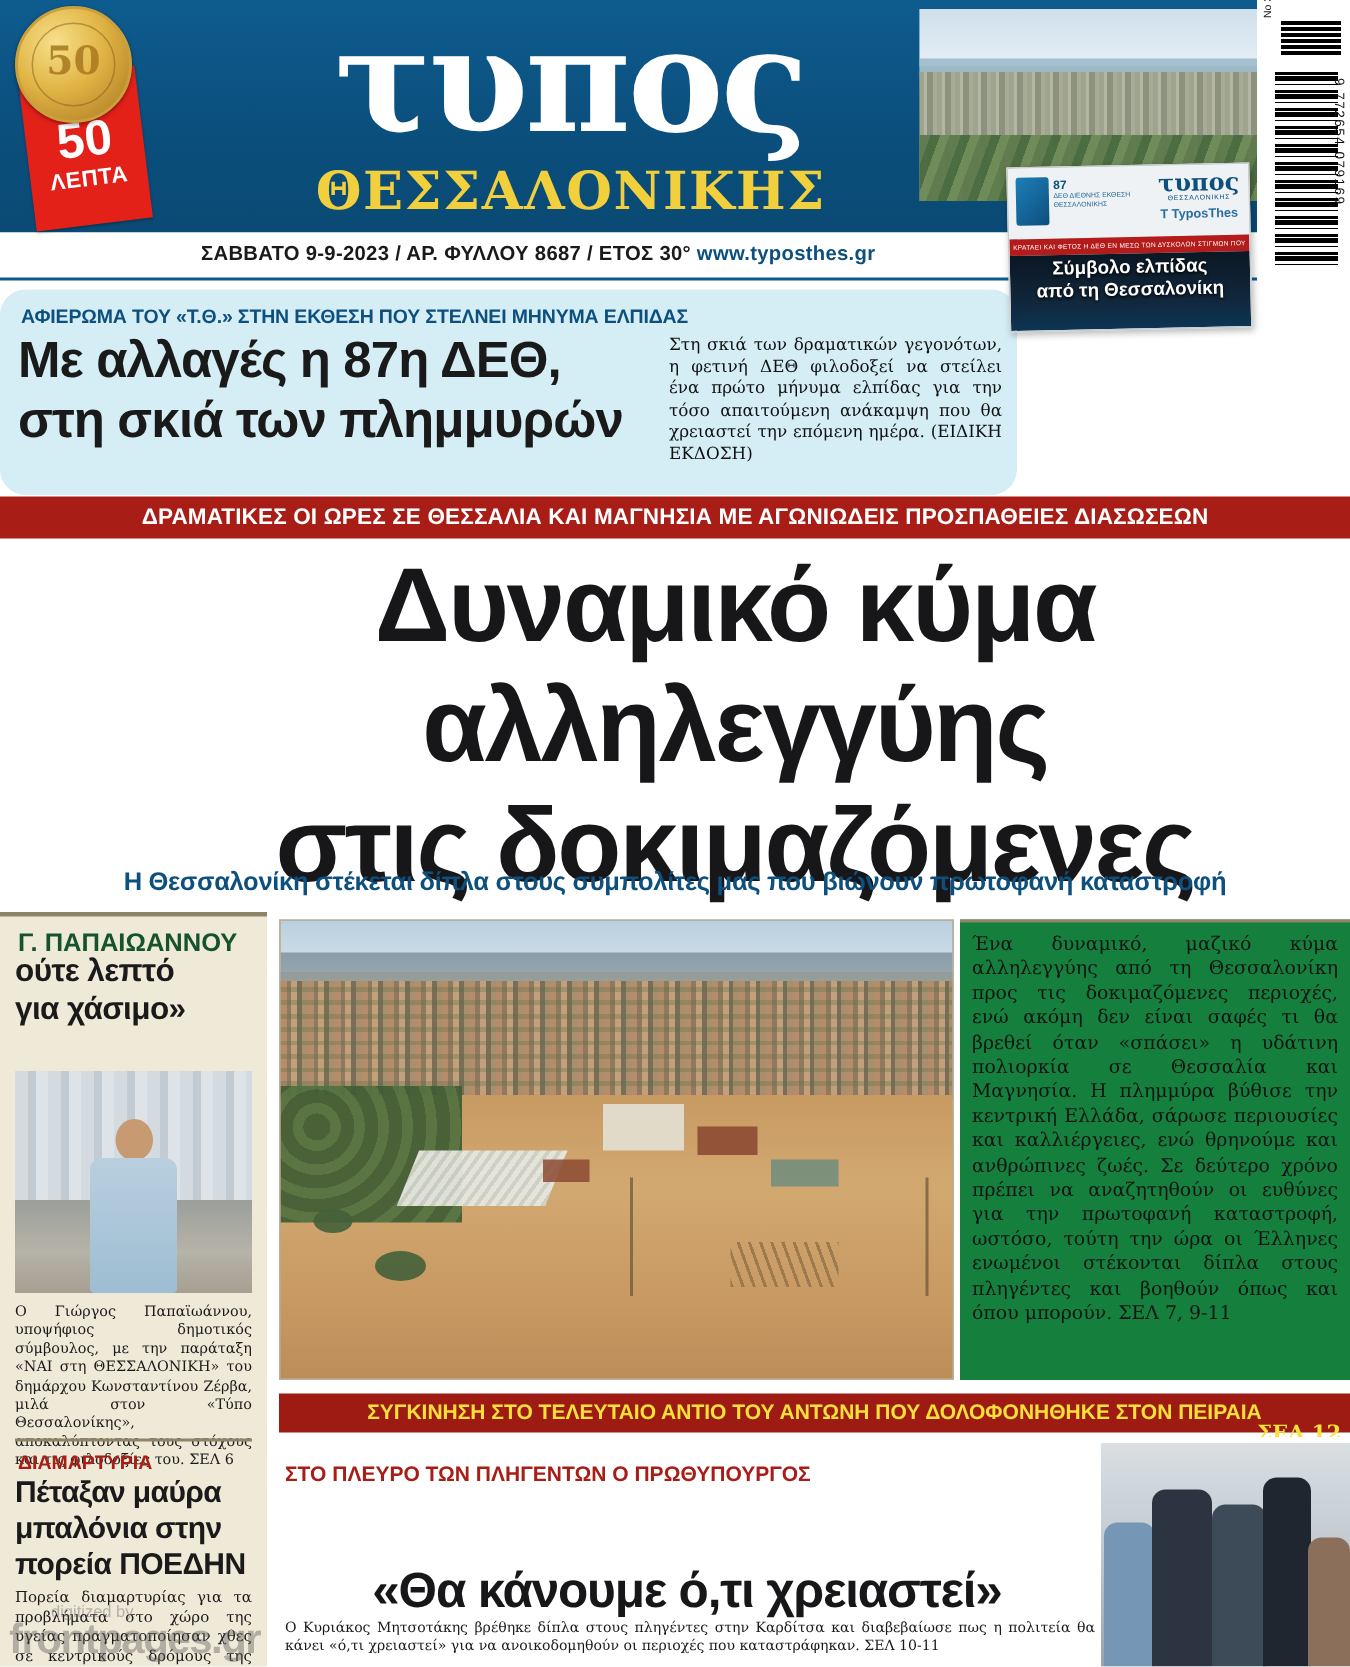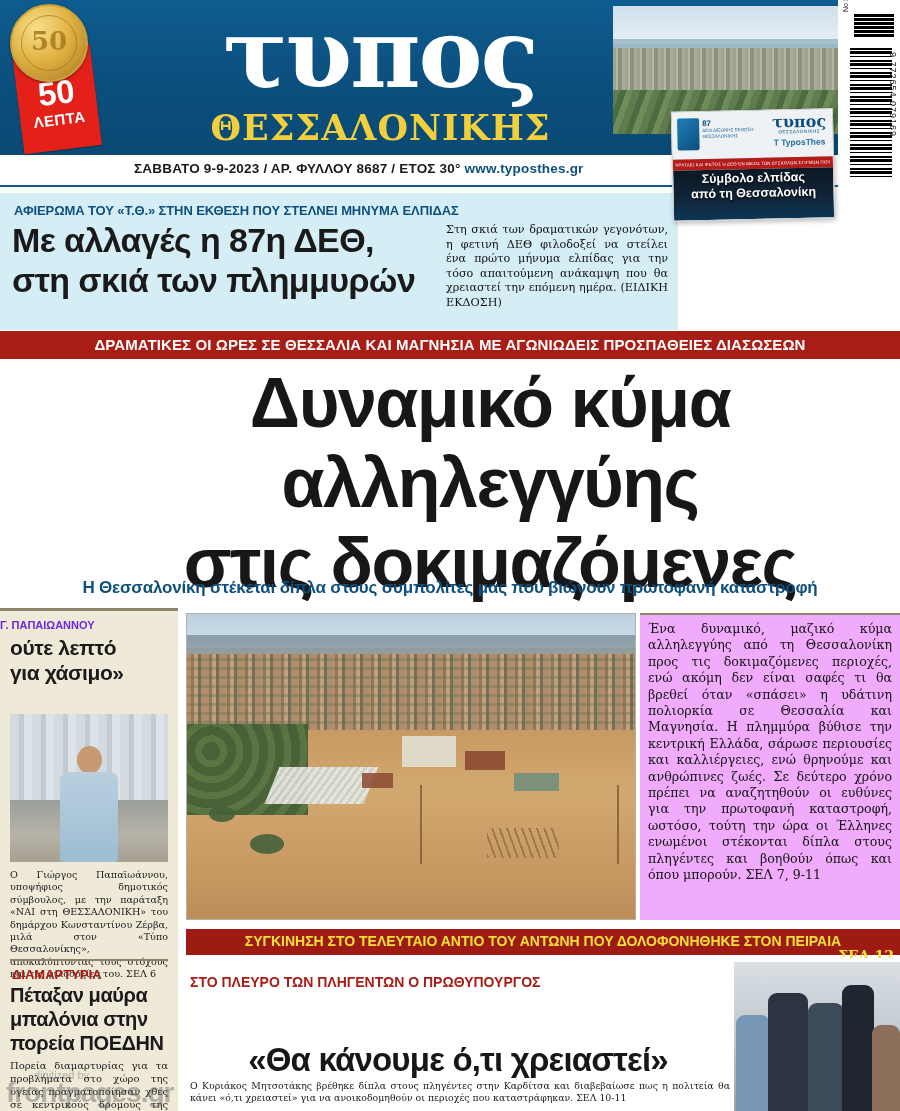--- a/index.html
+++ b/index.html
@@ -81,21 +81,21 @@
   .promo-red{position:absolute;left:0;top:47px;width:100%;height:11px;background:#b41b1b;
              color:#fff;font-size:4.4px;text-align:center;line-height:11px;
              letter-spacing:.2px;overflow:hidden;}
   .promo-dark{position:absolute;left:0;top:58px;width:100%;height:50px;
               background:linear-gradient(180deg,#0b1724,#11263a 60%,#0c3554);}
   .promo-hl{position:absolute;left:0;top:60px;width:100%;text-align:center;
             font-size:12.5px;font-weight:bold;color:#fff;line-height:15px;
             text-shadow:0 1px 2px #000;}
 
   
-  .teaser{position:absolute;left:0;top:193px;width:678px;height:137px;background:#d5eef6;}
+  .teaser{position:absolute;left:0;top:193px;width:678px;height:137px;background:#d5eef6;border-radius:17px;}
   .teaser-kicker{position:absolute;left:14px;top:10px;font-size:13px;font-weight:bold;
                  color:#0d4f7d;letter-spacing:-.1px;}
   .teaser-hl{position:absolute;left:12px;top:27px;width:430px;font-size:34px;
              font-weight:bold;color:#1a1a1a;line-height:40px;letter-spacing:-.6px;}
   .teaser-body{position:absolute;left:446px;top:30px;width:222px;
                font-family:"DejaVu Serif",serif;font-size:11.2px;color:#111;
                line-height:14.6px;text-align:justify;}
 
   
   .redbar{position:absolute;left:0;top:331px;width:900px;height:28px;background:#a81d16;}
@@ -106,21 +106,21 @@
   .mainhl{position:absolute;left:0;top:363px;width:900px;text-align:center;
           font-size:70px;font-weight:bold;color:#17171a;line-height:80px;
           letter-spacing:-1.5px;margin-left:40px;}
   .mainhl .l2{display:block;}
   .subhl{position:absolute;left:0;top:578px;width:900px;text-align:center;
          font-size:17px;font-weight:bold;color:#0d4f7d;letter-spacing:-.2px;}
 
   
   .sidebar{position:absolute;left:0;top:608px;width:178px;height:503px;background:#efe9d8;
            border-top:3px solid #8e8467;}
-  .sb-kicker{position:absolute;left:0;top:8px;font-size:11px;font-weight:bold;color:#6d28d9;}
+  .sb-kicker{position:absolute;left:12px;top:8px;font-size:17px;font-weight:bold;color:#14532d;}
   .sb-hl{position:absolute;left:10px;top:24px;width:160px;font-size:21px;font-weight:bold;
          color:#1a1a1a;line-height:25px;letter-spacing:-.4px;}
   .sb-photo{position:absolute;left:10px;top:103px;width:158px;height:148px;overflow:hidden;
             background:linear-gradient(180deg,#c8d6de 0%,#b9c8cf 38%,#9a9f9b 62%,#8b8d88 100%);}
   .sbp-bldg{position:absolute;left:0;top:0;width:100%;height:58%;
             background:repeating-linear-gradient(90deg,#d3dbe0 0 9px,#c2cbd2 9px 14px,#dde3e7 14px 22px);}
   .sbp-road{position:absolute;left:0;bottom:0;width:100%;height:42%;
             background:linear-gradient(180deg,#9b9f9a,#b6b3a8 55%,#a79f92);}
   .sbp-person{position:absolute;left:50px;top:32px;width:58px;height:116px;}
   .sbp-head{position:absolute;left:17px;top:0;width:25px;height:28px;border-radius:50%;
@@ -160,21 +160,21 @@
   .ph-roof1{position:absolute;left:62%;top:45%;width:9%;height:6%;background:#8c4a33;opacity:.9;}
   .ph-roof2{position:absolute;left:39%;top:52%;width:7%;height:5%;background:#8c4a33;opacity:.85;}
   .ph-roof3{position:absolute;left:73%;top:52%;width:10%;height:6%;background:#6f8d7c;opacity:.85;}
   .ph-pole{position:absolute;top:56%;width:2px;height:26%;background:#6a5338;opacity:.7;}
   .ph-fence{position:absolute;left:67%;top:70%;width:16%;height:10%;
             background:repeating-linear-gradient(70deg,#9c7a4e 0 2px,rgba(0,0,0,0) 2px 7px);}
   .ph-bush{position:absolute;border-radius:50%;background:#44603a;opacity:.9;}
 
   
   .rightcol{position:absolute;left:640px;top:613px;width:260px;height:305px;
-            background:#f0abfc;border-top:2px solid #8e8467;}
+            background:#15803d;border-top:2px solid #8e8467;}
   .rc-body{position:absolute;left:8px;top:6px;width:244px;
            font-family:"DejaVu Serif",serif;font-size:12.6px;color:#141414;
            line-height:16.4px;text-align:justify;}
 
   
   .redbar2{position:absolute;left:186px;top:929px;width:714px;height:26px;background:#9d1b13;}
   .redbar2 span{display:block;text-align:center;color:#f6e03a;font-size:14px;font-weight:bold;
                 line-height:24px;white-space:nowrap;}
   .sel12{position:absolute;right:6px;top:15px;font-family:"DejaVu Serif",serif;
          font-size:8.5px;font-weight:bold;color:#fff;}

